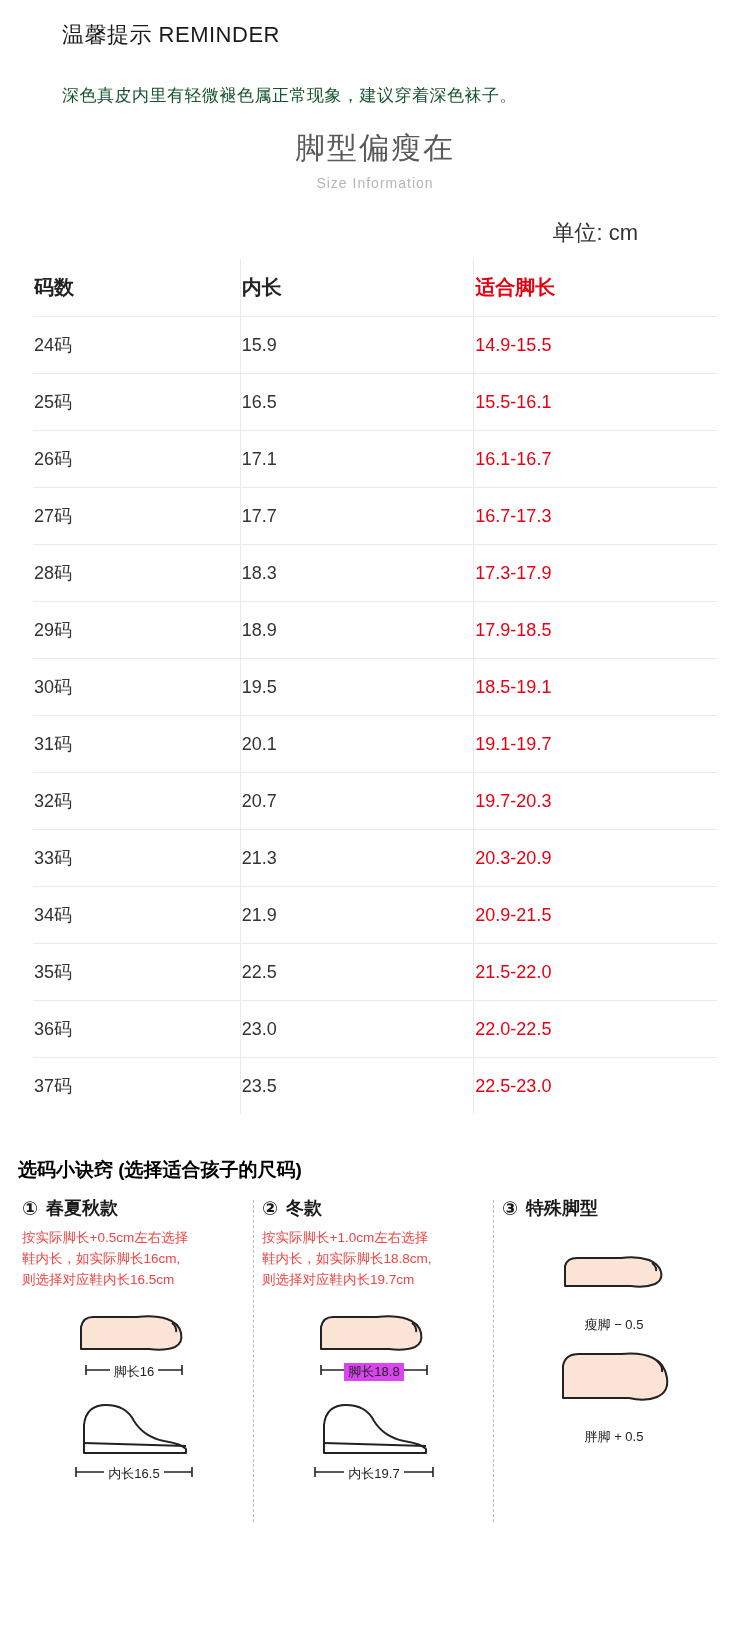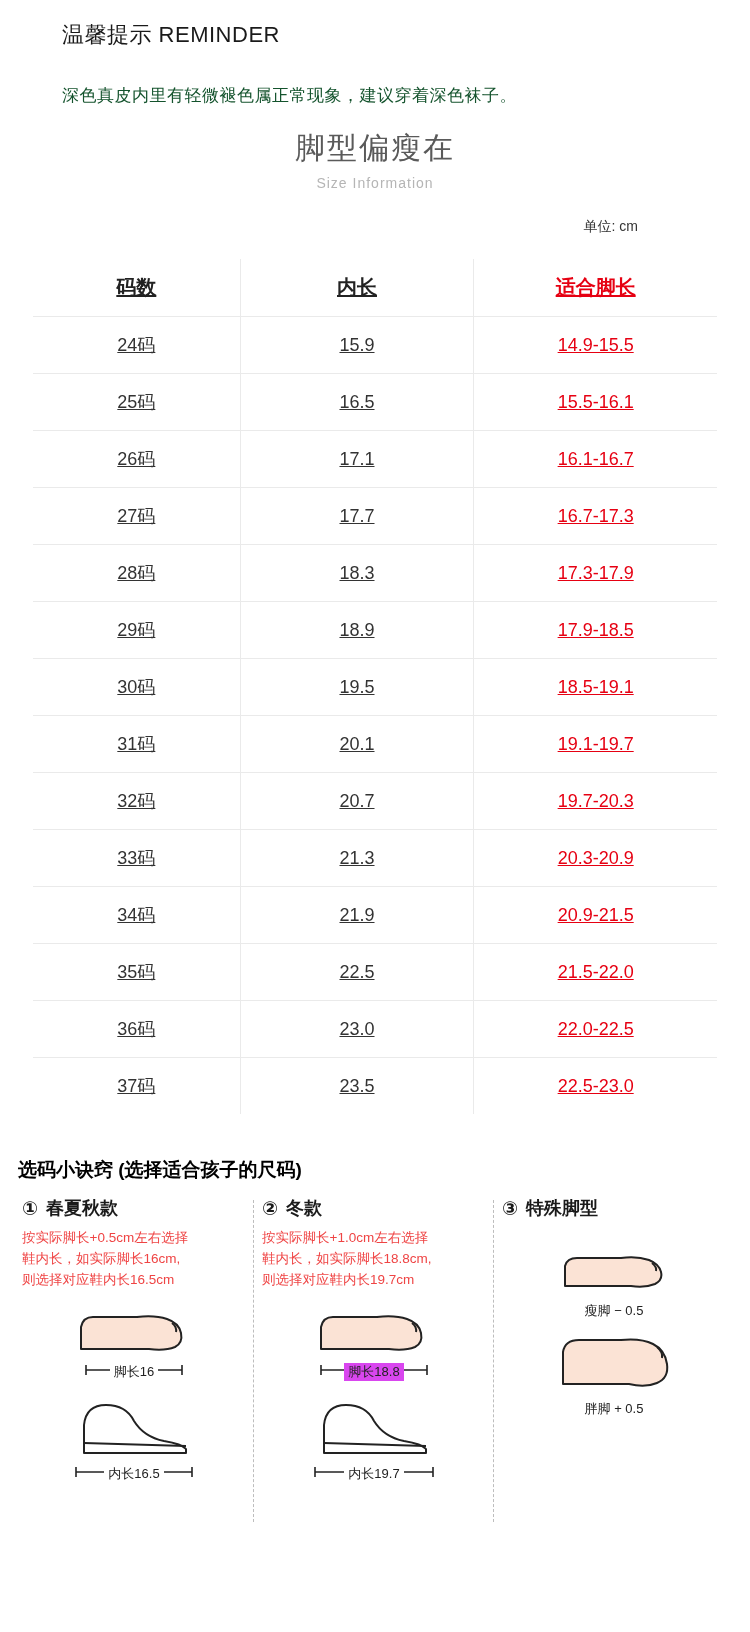--- a/index.html
+++ b/index.html
@@ -21,37 +21,36 @@
     position:absolute; left:62px; top:84px;
     font-size:17px; color:#14532d; letter-spacing:0.5px;
   }
 
   .size-head { position:absolute; left:0; top:128px; width:750px; text-align:center; }
   .size-head .cn { font-size:30px; color:#5a5a5a; letter-spacing:2px; }
   .size-head .en { font-size:14px; color:#b5b5b5; margin-top:6px; letter-spacing:1px; }
 
   .unit {
     position:absolute; right:112px; top:218px;
-    font-size:14px; color:#333;
+    font-size:22px; color:#333;
   }
 
   table.size-table {
     position:absolute; left:32px; top:258px;
     width:686px;
     border-collapse:collapse;
     background:#fff;
     border:1px solid #e2e2e2;
     border-radius:10px;
     overflow:hidden;
   }
   table.size-table th, table.size-table td {
     border:1px solid #eaeaea;
-    text-align:center;
+    text-align:left;
     font-weight:normal;
-    text-decoration:underline;
   }
   table.size-table th {
     height:58px;
     font-size:20px;
     font-weight:bold;
     color:#222;
   }
   table.size-table th.hl { color:#e60012; }
   table.size-table td {
     height:57px;
@@ -97,21 +96,21 @@
   .boxed {
     border:1px solid #e60012;
     padding:0 2px;
   }
 
   .foot-figs { position:relative; margin-top:10px; height:200px; }
   .fig-label {
     text-align:center;
     font-size:13px;
     color:#222;
-    margin-top:4px;
+    margin-top:18px;
   }
   .measure {
     display:flex; align-items:center; justify-content:center;
     gap:4px; font-size:13px; color:#222;
   }
   svg { display:block; }
   .fig-wrap { display:flex; flex-direction:column; align-items:center; }
 </style>
 </head>
 <body>

